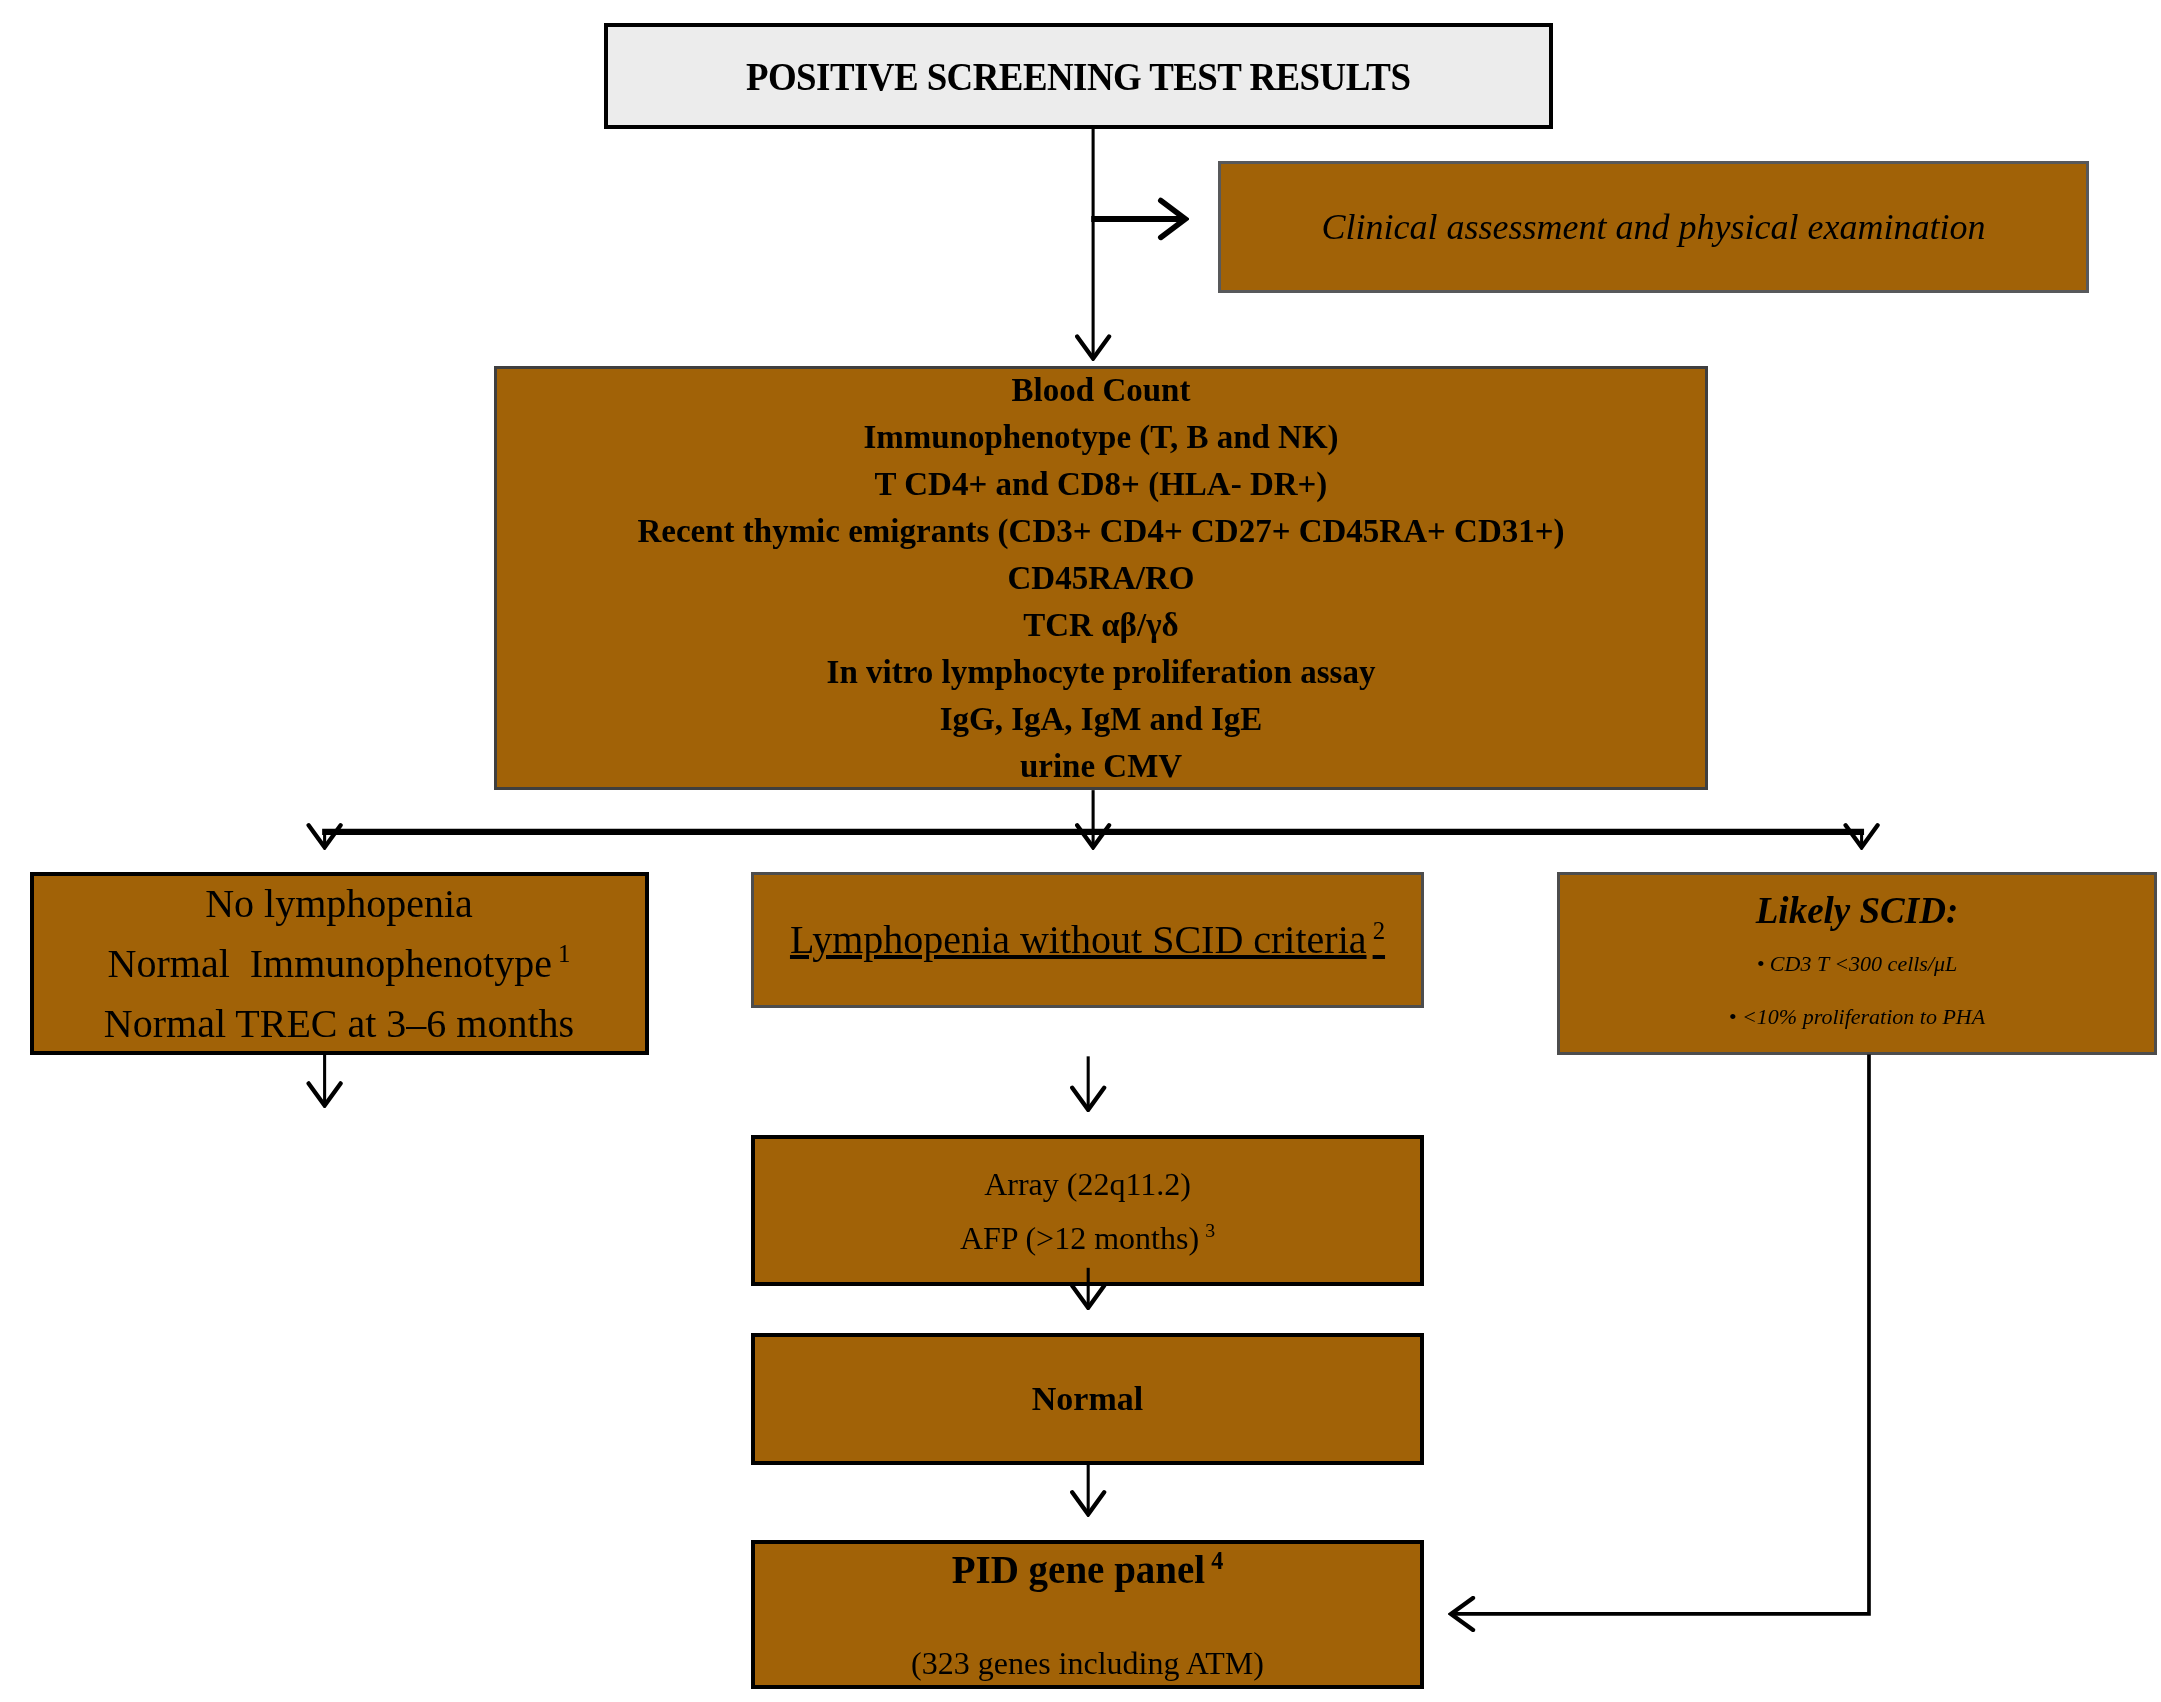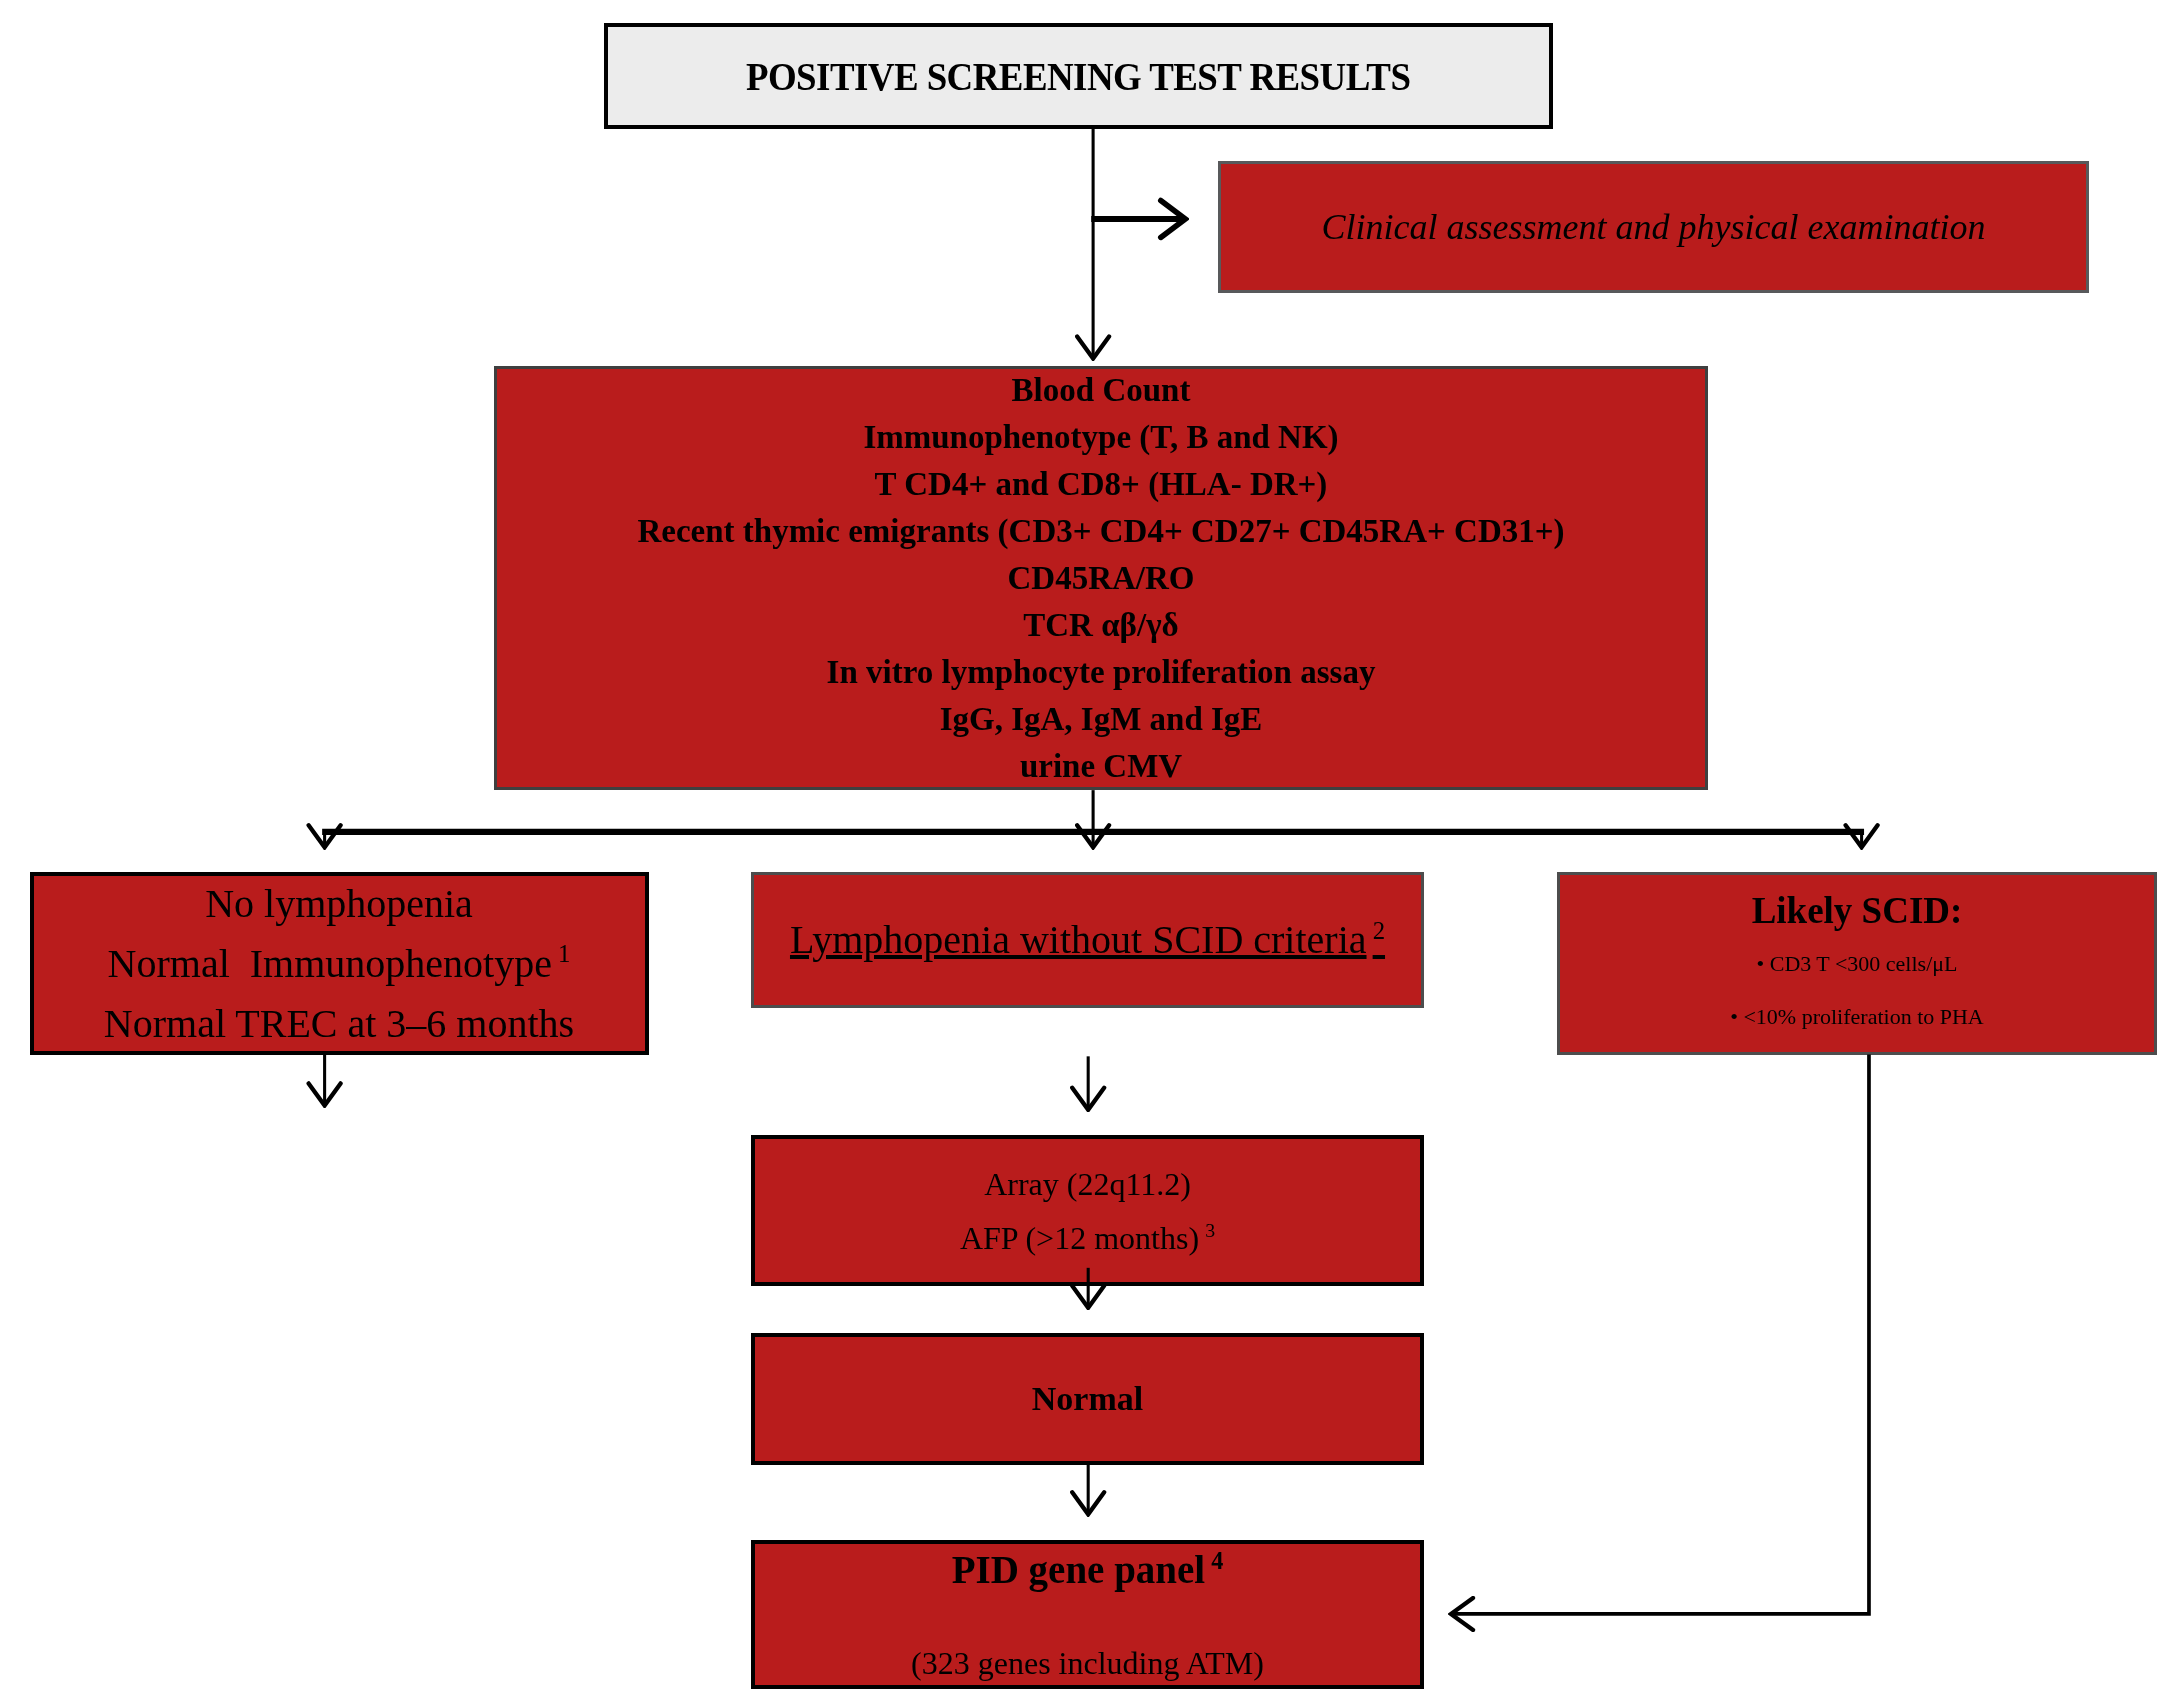--- a/index.html
+++ b/index.html
@@ -9,39 +9,39 @@
     background:#ffffff;
     font-family:"Liberation Serif","DejaVu Serif",serif;
     color:#000;
   }
   .box{
     position:absolute;
     box-sizing:border-box;
     display:flex;flex-direction:column;
     align-items:center;justify-content:center;
     text-align:center;
-    background:#b91c1c;
+    background:#a16207;
     z-index:1;
   }
   .fill-grey{background:#ececec;}
 
   .box-title{left:604px;top:23px;width:949px;height:106px;border:4.3px solid #000;align-items:center;}
   .title-text{font-size:41px;font-weight:bold;white-space:nowrap;transform:scaleX(.90);transform-origin:center;letter-spacing:-0.6px;}
 
   .box-clinical{left:1218px;top:161px;width:871px;height:132px;border:3.7px solid #58595b;}
   .clinical-text{font-style:italic;font-size:36px;white-space:nowrap;}
 
   .box-tests{left:494px;top:366px;width:1214px;height:424px;border:3.7px solid #3f3f3f;}
   .tests-line{font-size:33px;font-weight:bold;line-height:47px;white-space:nowrap;}
 
   .box-left{left:29.5px;top:872px;width:619px;height:183px;border:4.9px solid #000;}
   .plain-line{font-size:40px;line-height:60px;white-space:nowrap;}
 
   .box-middle{left:751px;top:872px;width:673px;height:136px;border:3.7px solid #4d4d4d;text-decoration:underline;}
-  .box-right{left:1557px;top:872px;width:600px;height:183px;border:3.7px solid #4d4d4d;}
+  .box-right{left:1557px;top:872px;width:600px;height:183px;border:3.7px solid #4d4d4d;font-style:italic;}
   .likely-title{font-size:37px;font-weight:bold;line-height:53px;white-space:nowrap;}
   .bullet-line{font-size:22px;line-height:53px;white-space:nowrap;}
 
   .box-discharge{left:58px;top:1130px;width:588px;height:130px;border:4.9px solid #000;}
   .discharge-text{font-size:38px;font-weight:bold;white-space:nowrap;}
 
   .box-array{left:751px;top:1135px;width:673px;height:151px;border:4.3px solid #000;}
   .array-line{font-size:32px;line-height:54px;white-space:nowrap;}
 
   .box-normal{left:751px;top:1333px;width:673px;height:132px;border:4.9px solid #000;}

